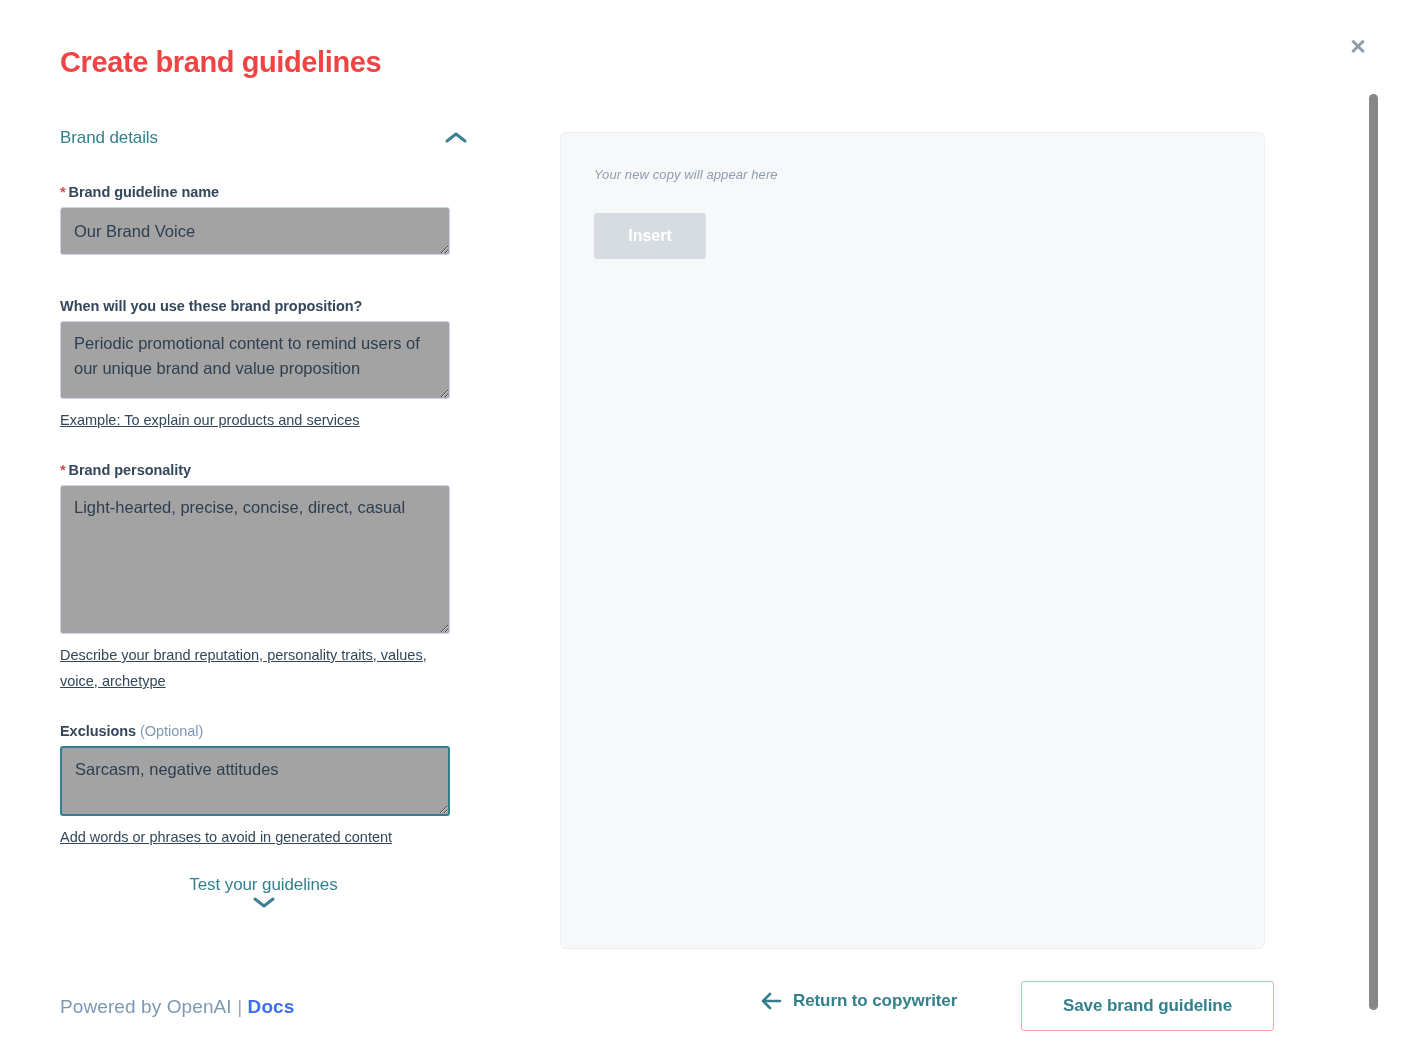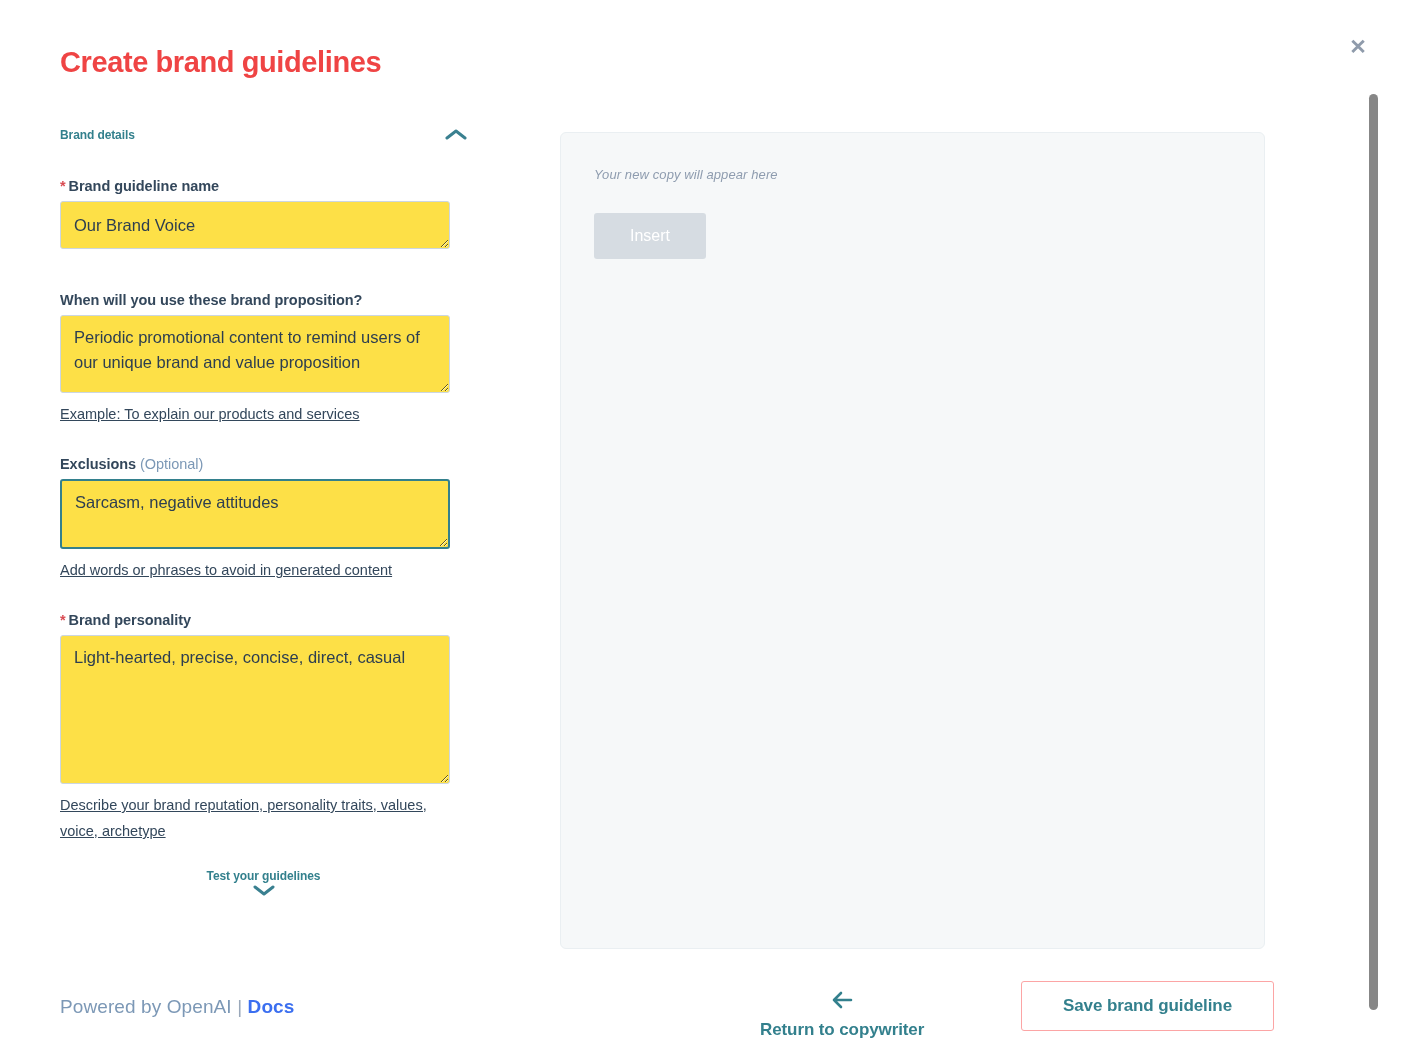--- a/index.html
+++ b/index.html
@@ -48,22 +48,22 @@
   }
   .section-head {
     display: flex;
     align-items: center;
     justify-content: space-between;
     width: 407px;
     cursor: pointer;
     padding: 2px 0;
   }
   .section-head .label {
-    font-size: 12px;
-    font-weight: bold;
+    font-size: 17px;
+    font-weight: normal;
     color: #33808d;
     letter-spacing: -0.1px;
   }
   .chev {
     width: 22px; height: 14px;
     display: block;
   }
   .chev svg { display: block; }
 
   .field { margin-top: 0; }
@@ -81,21 +81,21 @@
   }
   .optional {
     color: #7c98b6;
     font-weight: normal;
   }
   .ta {
     display: block;
     width: 390px;
     border: 1px solid #cbd6e2;
     border-radius: 3px;
-    background: #fde047;
+    background: #a3a3a3;
     font-family: "Liberation Sans", sans-serif;
     font-size: 16.5px;
     color: #2d3e50;
     padding: 9px 13px;
     line-height: 25px;
     resize: vertical;
     outline: none;
     overflow-y: auto;
   }
   .ta.focused {
@@ -153,37 +153,36 @@
   .insert-btn {
     position: absolute;
     left: 33px; top: 80px;
     width: 112px; height: 46px;
     background: #d6dce2;
     border: none;
     border-radius: 3px;
     color: #ffffff;
     font-family: "Liberation Sans", sans-serif;
     font-size: 16px;
-    font-weight: normal;
+    font-weight: bold;
     cursor: default;
   }
 
   
   .return-link {
     position: absolute;
     left: 760px; top: 991px;
     display: flex;
     align-items: center;
     gap: 11px;
     color: #33808d;
     font-size: 17px;
     font-weight: bold;
     cursor: pointer;
     letter-spacing: -0.1px;
-    flex-direction: column;
   }
   .arrow-left { width: 22px; height: 18px; display: block; }
   .save-btn {
     position: absolute;
     left: 1021px; top: 981px;
     width: 253px; height: 50px;
     background: #ffffff;
     border: 1px solid #fca5a5;
     border-radius: 3px;
     color: #33808d;
@@ -237,33 +236,33 @@
     </div>
 
     <div class="field" style="margin-top:43px;">
       <div class="field-label">When will you use these brand proposition?</div>
       <textarea class="ta" style="height: 78px;" placeholder="">Periodic promotional content to remind users of our unique brand and value proposition</textarea>
       <div class="hint">Example: To explain our products and services</div>
     </div>
 
     <div class="field" style="margin-top:29px;">
       <div class="field-label">
+        <span class="req">*</span><span>Brand personality</span>
+      </div>
+      <textarea class="ta" style="height: 149px;" placeholder="">Light-hearted, precise, concise, direct, casual</textarea>
+      <div class="hint">Describe your brand reputation, personality traits, values, voice, archetype</div>
+    </div>
+
+    <div class="field" style="margin-top:29px;">
+      <div class="field-label">
         <span>Exclusions</span>
         <span class="optional">(Optional)</span>
       </div>
       <textarea class="ta focused" style="height: 70px;" placeholder="">Sarcasm, negative attitudes</textarea>
       <div class="hint">Add words or phrases to avoid in generated content</div>
-    </div>
-
-    <div class="field" style="margin-top:29px;">
-      <div class="field-label">
-        <span class="req">*</span><span>Brand personality</span>
-      </div>
-      <textarea class="ta" style="height: 149px;" placeholder="">Light-hearted, precise, concise, direct, casual</textarea>
-      <div class="hint">Describe your brand reputation, personality traits, values, voice, archetype</div>
     </div>
 
     <div class="section-head" style="margin-top:23px;flex-direction:column;">
       <span class="label">Test your guidelines</span>
       <span class="chev">
         <svg width="22" height="14" viewBox="0 0 22 14">
             <path d="M2 4 L11 11 L20 4" fill="none" stroke="#3a8090" stroke-width="3" stroke-linecap="round" stroke-linejoin="round"></path>
           </svg>
       </span>
     </div>

